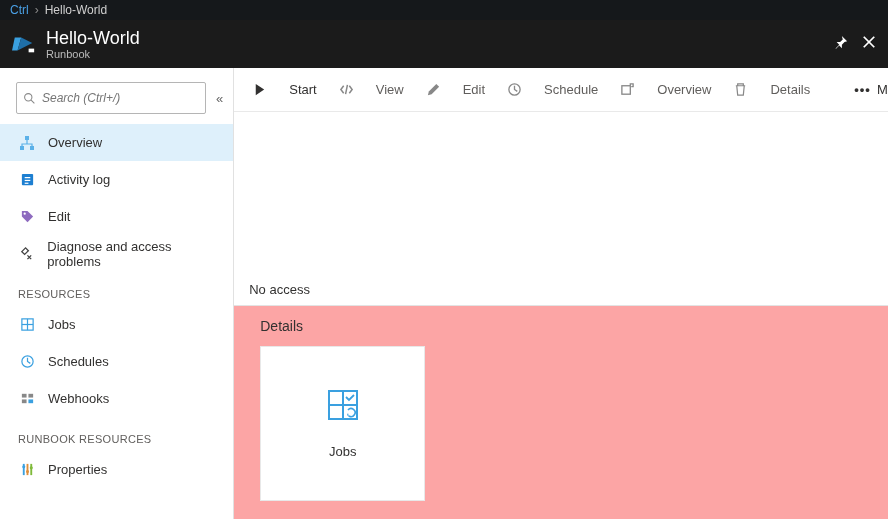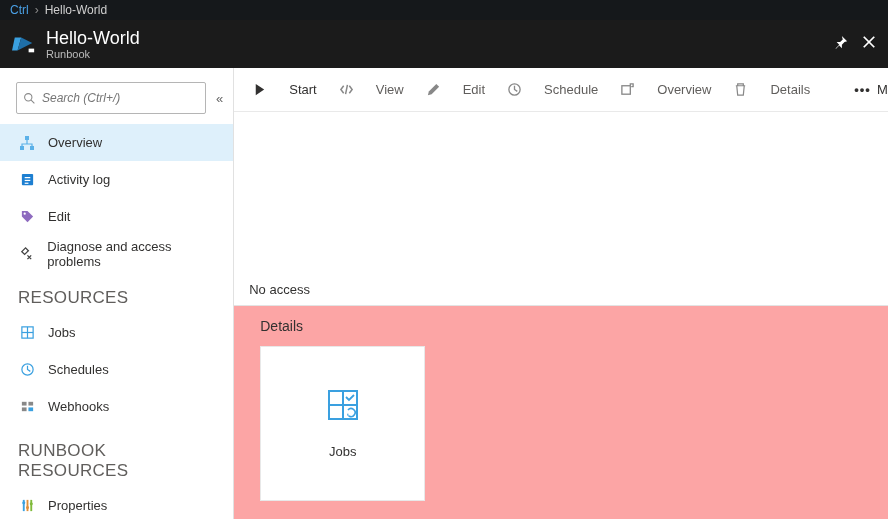--- a/index.html
+++ b/index.html
@@ -29,21 +29,21 @@
   .search svg { flex-shrink:0; }
   .search input { border:none; outline:none; flex:1; font-size:12px; font-style:italic; color:#666; background:transparent; padding-left:6px;}
   .collapse-btn { margin-left:10px; color:#666; cursor:pointer; font-size:13px;}
   .nav-scroll { flex:1; overflow-y:auto; position:relative; }
   .nav-scroll::-webkit-scrollbar { width:8px; }
   .nav-scroll::-webkit-scrollbar-thumb { background:#c8c8c8; }
   .nav-scroll::-webkit-scrollbar-track { background:#f2f2f2; }
   .nav-item { height: 37px; display:flex; align-items:center; padding:0 12px 0 18px; cursor:pointer; font-size:13px; color:#323130;}
   .nav-item .icon { width:18px; height:18px; margin-right:12px; display:flex; align-items:center; justify-content:center; }
   .nav-item.selected { background:#def0fb; }
-  .nav-section { padding: 16px 18px 6px; font-size:17px; color:#605e5c; letter-spacing:.3px; }
+  .nav-section { padding: 16px 18px 6px; font-size:11px; color:#605e5c; letter-spacing:.3px; }
 
   
   .content { flex:1; display:flex; flex-direction:column; }
   .toolbar { height: 44px; border-bottom:1px solid #e9e9e9; display:flex; align-items:center; padding: 0 18px; gap:22px; }
   .tool { display:flex; align-items:center; gap:22px; color:#605e5c; font-size:13px; cursor:pointer; }
   .tool.primary { color:#323130; }
   .tool svg { width:15px; height:15px; }
   .tool-spacer { flex:1; }
   .more { display:flex; align-items:center; gap:6px; color:#323130; cursor:pointer; font-size:13px; }
 

